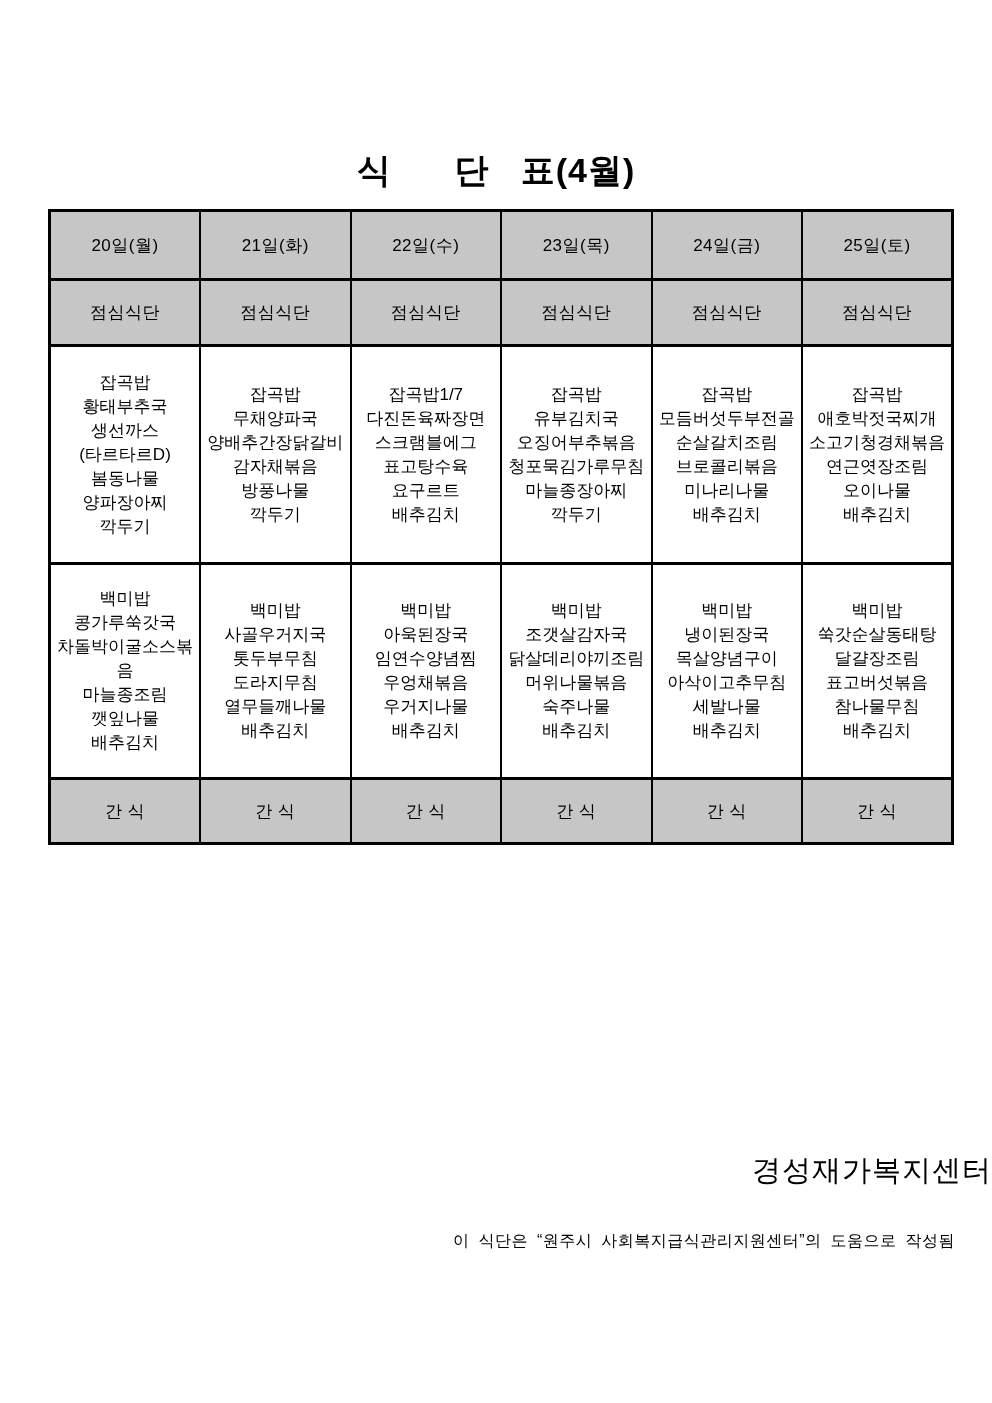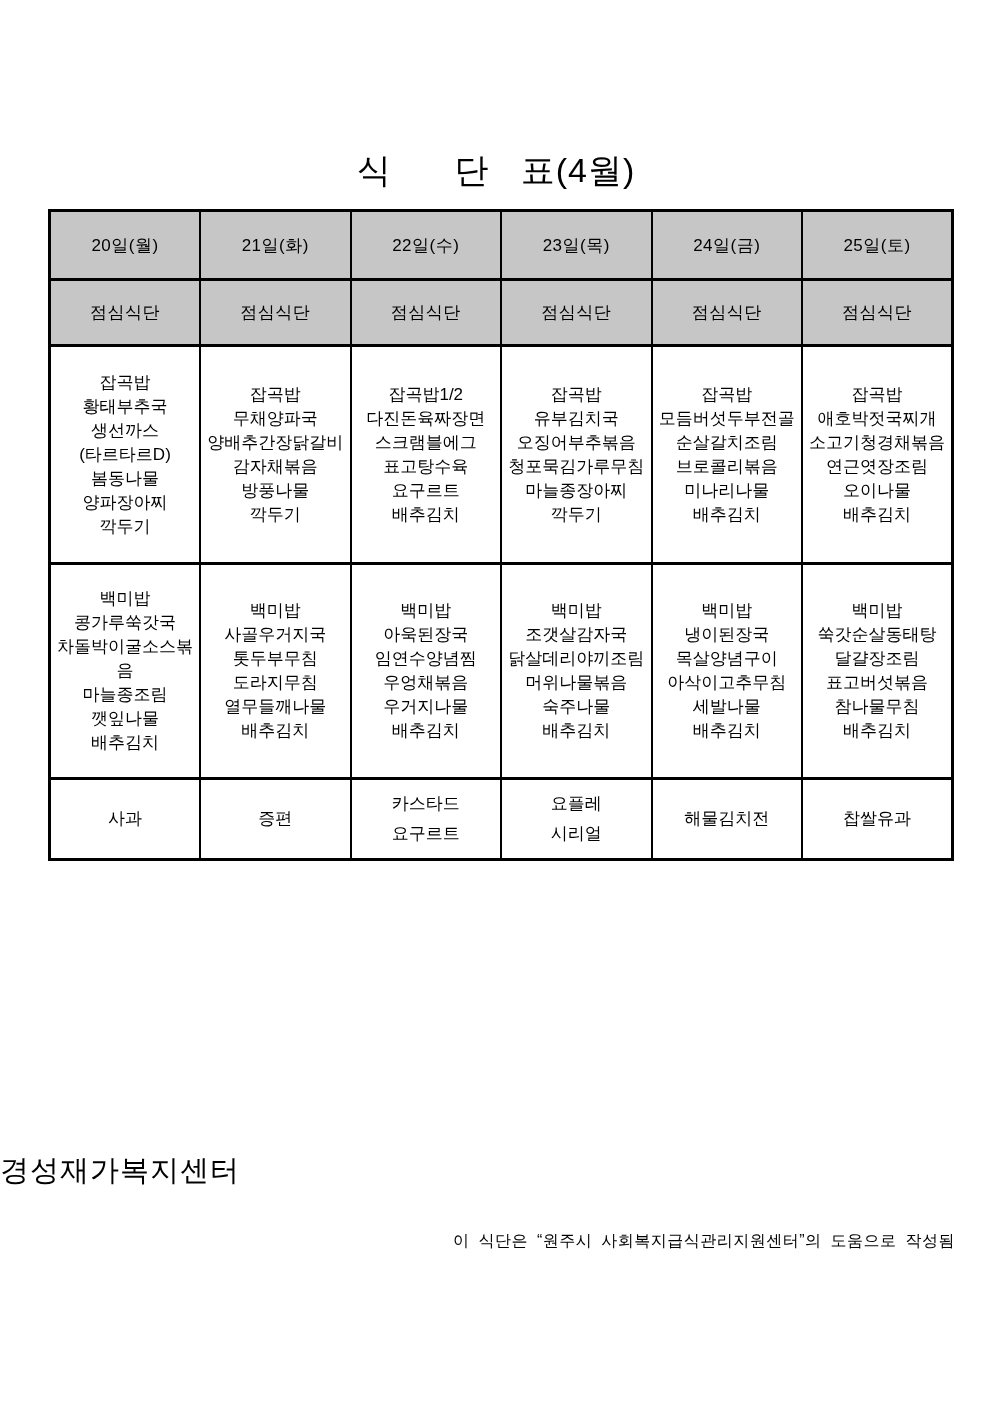--- a/index.html
+++ b/index.html
@@ -11,21 +11,21 @@
     font-family: "Liberation Sans", "DejaVu Sans", sans-serif;
     color: #000000;
   }
   .page-title {
     position: absolute;
     top: 148px;
     left: 0;
     width: 992px;
     text-align: center;
     font-size: 34px;
-    font-weight: normal;
+    font-weight: bold;
     white-space: pre;
     letter-spacing: 1px;
   }
   table.meal-table {
     position: absolute;
     top: 209px;
     left: 48px;
     width: 906px;
     border-collapse: collapse;
     table-layout: fixed;
@@ -62,21 +62,21 @@
   td.snack {
     white-space: pre-line;
     word-break: break-all;
     line-height: 30px;
   }
   .org-name {
     position: absolute;
     top: 1151px;
     left: 0;
     width: 992px;
-    text-align: left;
+    text-align: right;
     font-size: 29px;
     font-weight: 500;
     letter-spacing: 1px;
   }
   .source-note {
     position: absolute;
     top: 1231px;
     right: 37px;
     font-size: 16px;
     font-weight: normal;
@@ -114,21 +114,21 @@
 (타르타르D)
 봄동나물
 양파장아찌
 깍두기</td>
     <td class="menu">잡곡밥
 무채양파국
 양배추간장닭갈비
 감자채볶음
 방풍나물
 깍두기</td>
-    <td class="menu">잡곡밥1/2
+    <td class="menu">잡곡밥1/7
 다진돈육짜장면
 스크램블에그
 표고탕수육
 요구르트
 배추김치</td>
     <td class="menu">잡곡밥
 유부김치국
 오징어부추볶음
 청포묵김가루무침
 마늘종장아찌
@@ -177,27 +177,25 @@
 아삭이고추무침
 세발나물
 배추김치</td>
     <td class="menu">백미밥
 쑥갓순살동태탕
 달걀장조림
 표고버섯볶음
 참나물무침
 배추김치</td>
   </tr>
-  <tr class="r-sn2">
-    <td class="snack">사과</td>
-    <td class="snack">증편</td>
-    <td class="snack">카스타드
-요구르트</td>
-    <td class="snack">요플레
-시리얼</td>
-    <td class="snack">해물김치전</td>
-    <td class="snack">찹쌀유과</td>
+  <tr class="r-snlbl">
+    <td class="hdr">간 식</td>
+    <td class="hdr">간 식</td>
+    <td class="hdr">간 식</td>
+    <td class="hdr">간 식</td>
+    <td class="hdr">간 식</td>
+    <td class="hdr">간 식</td>
   </tr>
 </tbody>
   </table>
 
 <div class="org-name">경성재가복지센터</div>
 <div class="source-note">이 식단은  “원주시 사회복지급식관리지원센터”의 도움으로 작성됨</div>
 
 </body></html>

